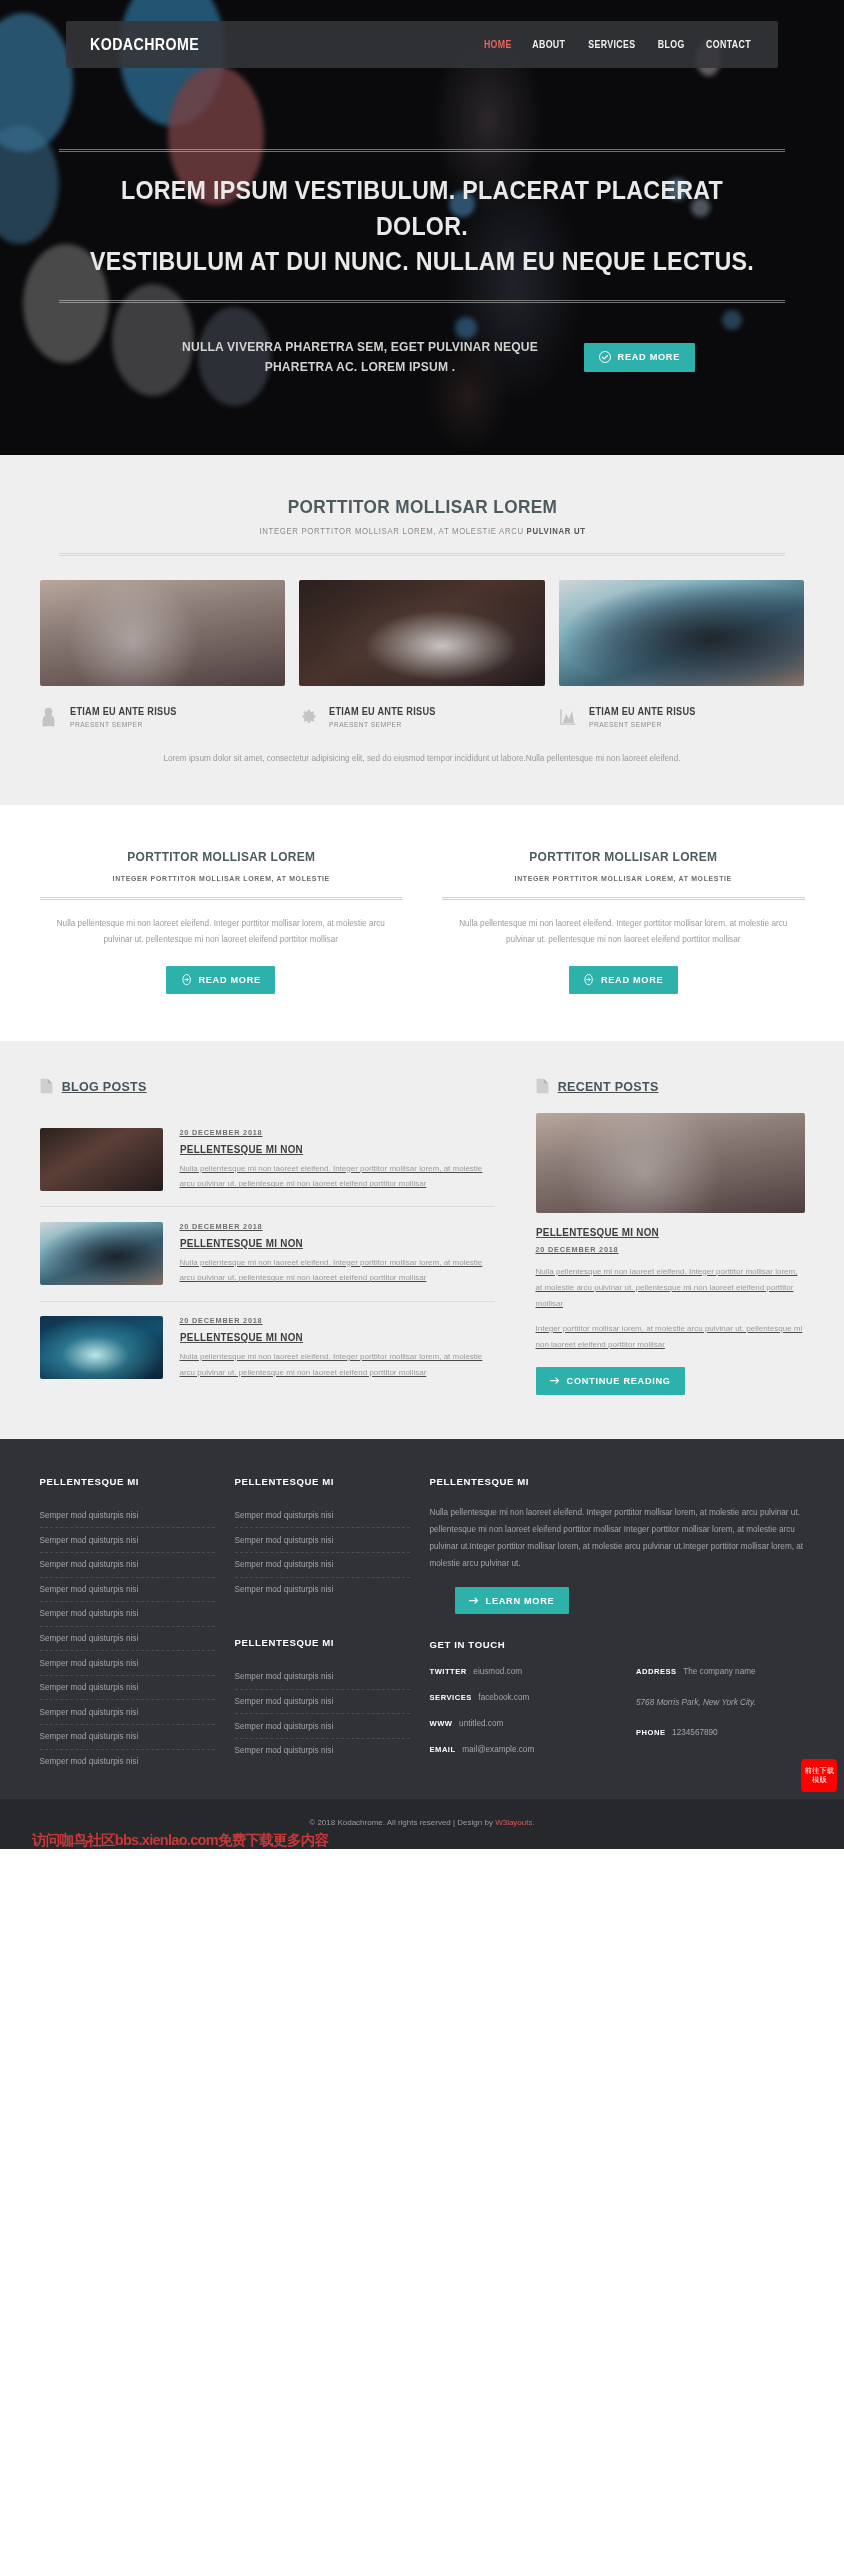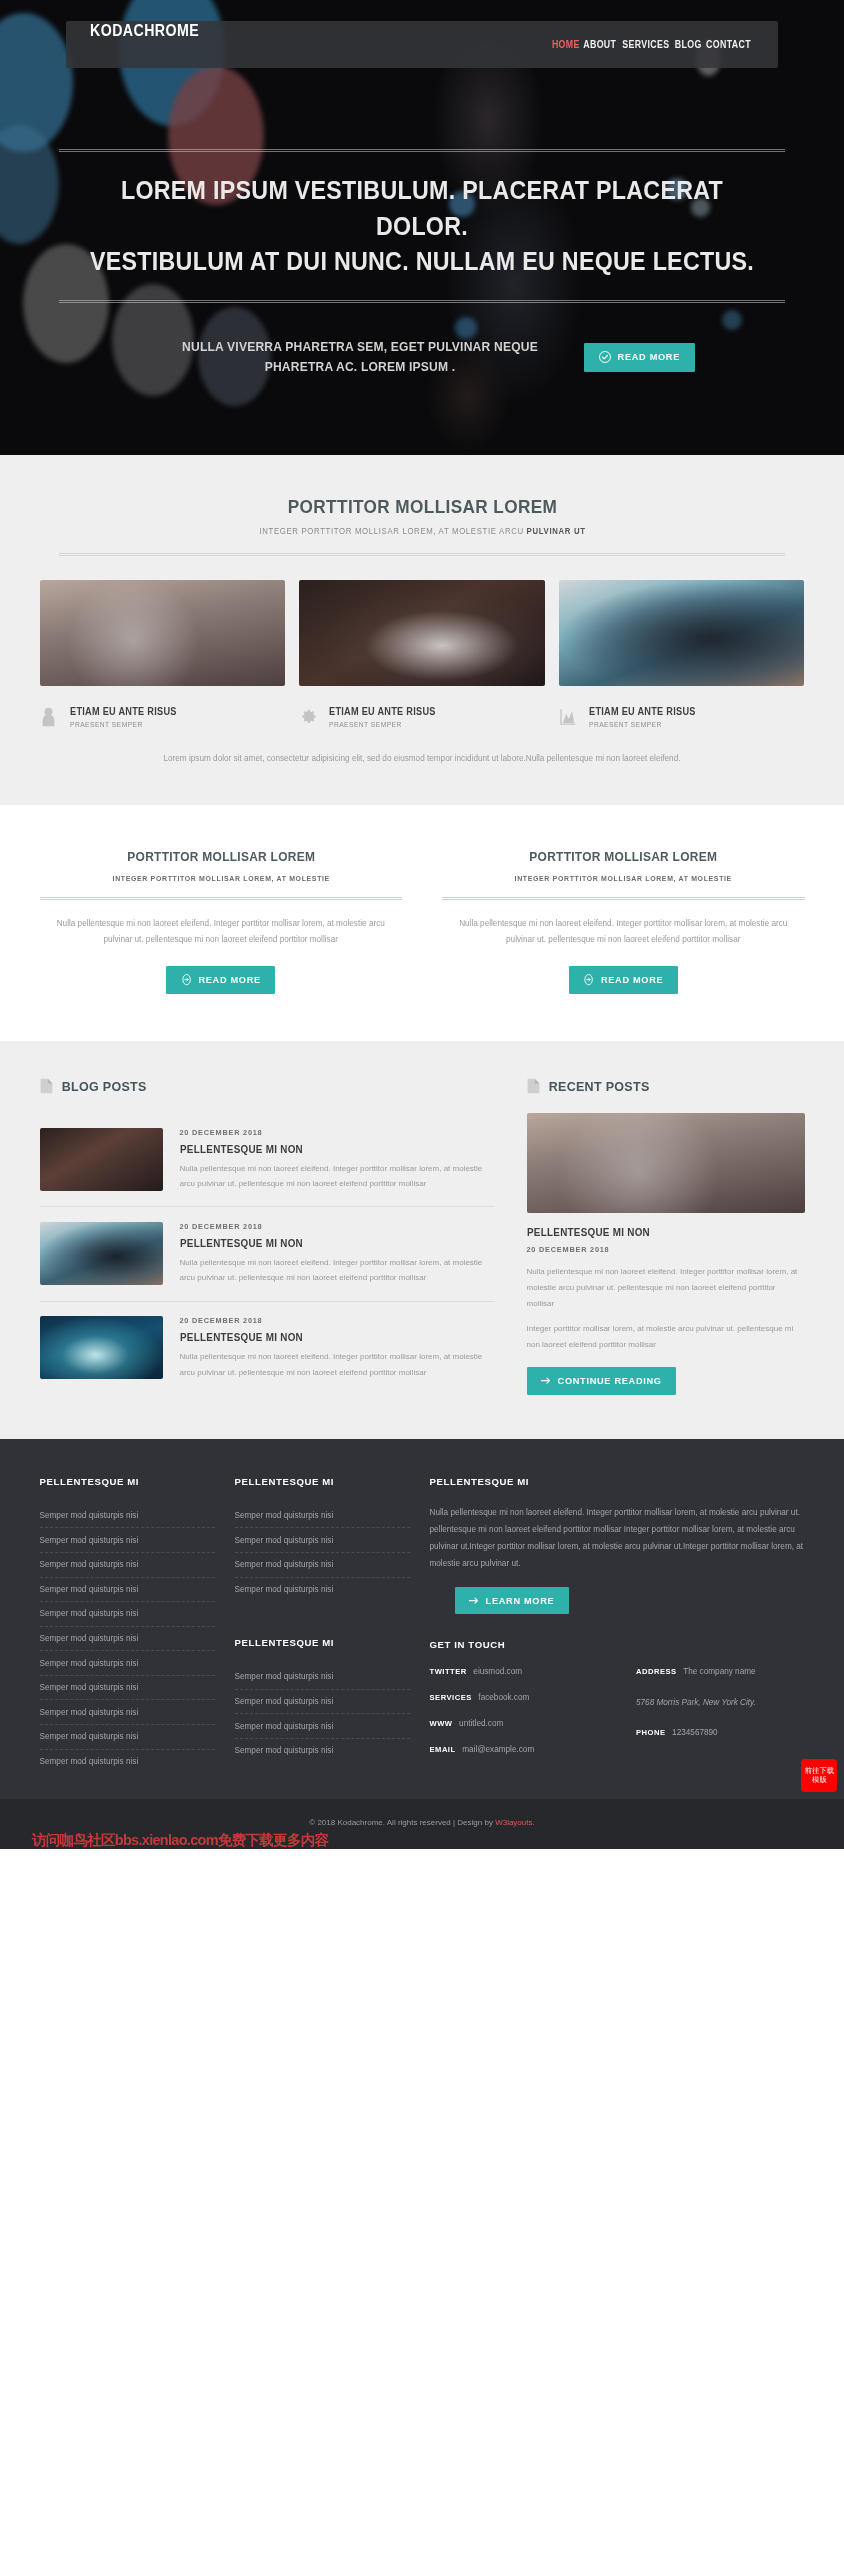--- a/index.html
+++ b/index.html
@@ -30,34 +30,35 @@
       radial-gradient(ellipse 59px 79px at 99px 396px, rgba(60,44,40,.5), transparent 70%);
   }
   .navbar {
     position: relative;
     width: 712px;
     margin: 21px auto 0;
     height: 47px;
     background: rgba(52,53,58,.88);
     border-radius: 2.6px;
     display: flex;
+    align-items: center;
     justify-content: space-between;
     padding: 0 24px;
     z-index: 5;
   }
   .logo {
     color: #fff;
     font-size: 16.5px;
     font-weight: bold;
     letter-spacing: 0.5px;
     font-family: "Liberation Sans Narrow", "Liberation Sans", sans-serif;
     transform: scaleX(.86);
     transform-origin: left center;
   }
-  .nav-links { display: flex; align-items: center; }
+  .nav-links { display: flex; gap: 17px; align-items: center; }
   .nav-links a {
     color: #f2f2f2;
     font-size: 10px;
     font-weight: bold;
     letter-spacing: 0.4px;
     text-decoration: none;
     transform: scaleX(.88);
     display: inline-block;
   }
   .nav-links a.active { color: #e8645e; }
@@ -227,21 +228,21 @@
     color: #9b9b9b;
     font-size: 8.2px;
     line-height: 2.0;
     margin-top: 16px;
     padding: 0 14.5px;
   }
   .two-btn-wrap { margin-top: 17px; }
 
   
   .sec-blog { background: #efefef; padding: 37px 0 44px; }
-  .blog-grid { display: flex; gap: 32px; }
+  .blog-grid { display: flex; gap: 41px; text-decoration: underline; }
   .blog-main { width: 455px; }
   .blog-side { flex: 1; }
   .block-head {
     display: flex; align-items: center; gap: 9.2px;
     margin-bottom: 17px;
   }
   .block-head .ttl {
     color: #45555a;
     font-size: 12.5px;
     font-weight: bold;

